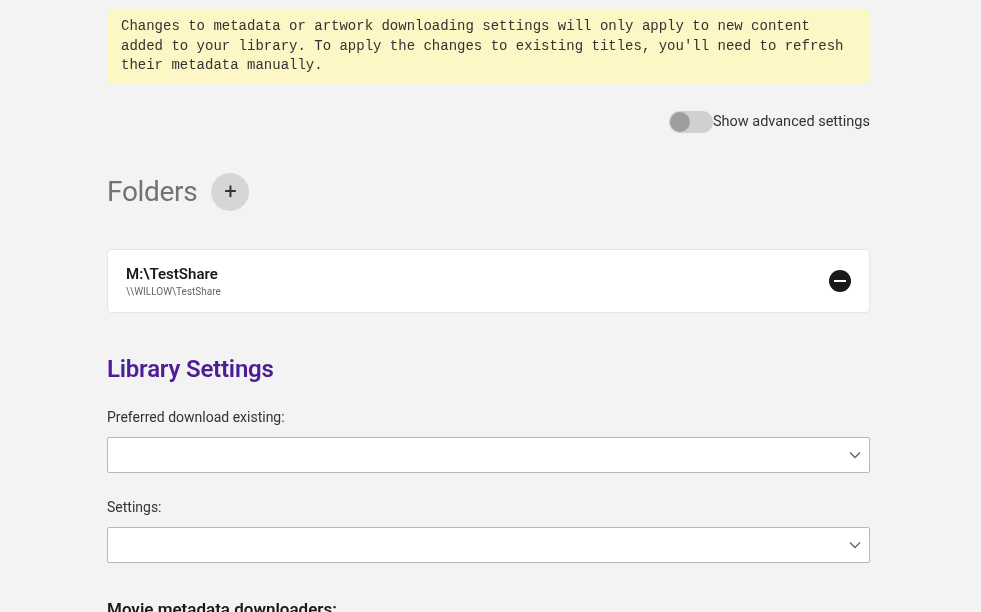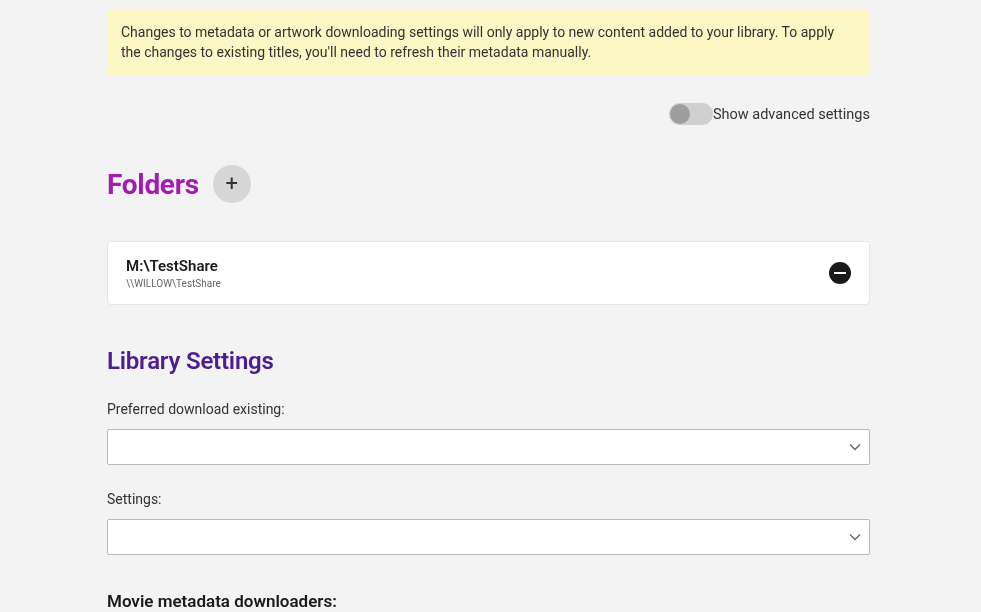--- a/index.html
+++ b/index.html
@@ -11,25 +11,26 @@
       overflow: hidden;
       color: #333;
     }
     .content {
       padding: 0 0 0 107px;
       width: 870px;
     }
     .notice {
       background: #fdf6c5;
       border-radius: 4px;
-      padding: 13px 14px;
+      padding: 7px 14px;
       margin-top: 10px;
       font-size: 14px;
       line-height: 1.4;
       color: #333;
+      font-family: Liberation Mono, monospace;
     }
     .advanced-row {
       margin-top: 28px;
       display: flex;
       justify-content: flex-end;
       align-items: center;
     }
     .toggle {
       width: 44px;
       height: 22px;
@@ -52,22 +53,22 @@
       color: #333;
     }
     .section-header {
       margin-top: 40px;
       display: flex;
       align-items: center;
       gap: 14px;
     }
     .section-title-big {
       font-size: 28px;
-      font-weight: 700;
-      color: #a21caf;
+      font-weight: 400;
+      color: #737373;
       letter-spacing: -0.3px;
     }
     .add-btn {
       width: 38px;
       height: 38px;
       border-radius: 50%;
       background: #d6d6d6;
       display: flex;
       align-items: center;
       justify-content: center;

